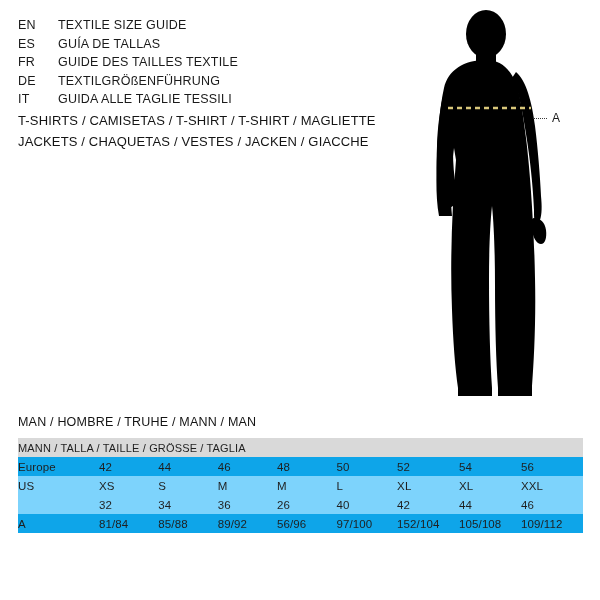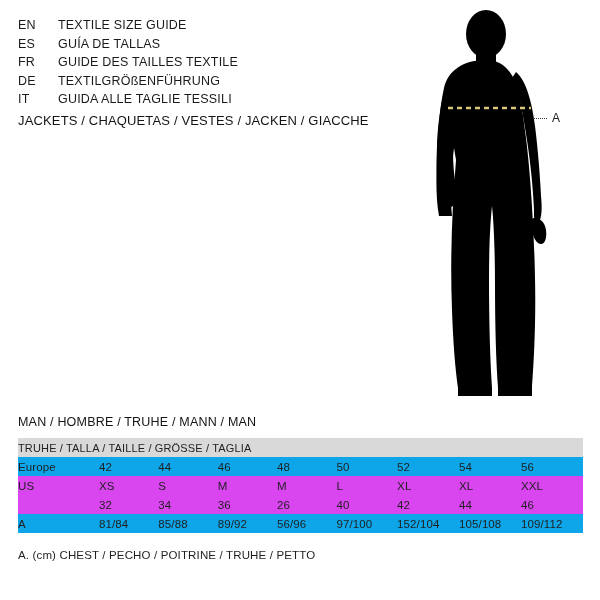--- a/index.html
+++ b/index.html
@@ -108,21 +108,21 @@
     height: 19px;
     vertical-align: middle;
     letter-spacing: 0.1px;
   }
   table.size-table tr.head-row td {
     background: #d9d9d9;
     font-size: 11px;
     letter-spacing: 0.15px;
   }
   table.size-table tr.alt td {
-    background: #d946ef;
+    background: #7dd3fc;
     margin-top: 40px;
   }
   table.size-table tr.plain td {
     background: #0ea5e9;
   }
   td.c-label {
     width: 92px;
     padding-left: 2px;
   }
   td.c-val {
@@ -160,20 +160,21 @@
       <span class="lang-code">DE</span>
       <span class="lang-text">TEXTILGRÖßENFÜHRUNG</span>
     </div>
     <div class="lang-row">
       <span class="lang-code">IT</span>
       <span class="lang-text">GUIDA ALLE TAGLIE TESSILI</span>
     </div>
   </div>
 
   <div class="cat-block">
+    <div class="cat-line">T-SHIRTS / CAMISETAS / T-SHIRT / T-SHIRT / MAGLIETTE</div>
     <div class="cat-line">JACKETS / CHAQUETAS / VESTES / JACKEN / GIACCHE</div>
   </div>
 
   <div class="figure-wrap">
     <svg width="200" height="400" viewBox="0 0 200 400" xmlns="http://www.w3.org/2000/svg">
       <g fill="#000000">
 
         <ellipse cx="86" cy="24" rx="20" ry="24"></ellipse>
 
         <rect x="76" y="42" width="20" height="14"></rect>
@@ -232,21 +233,21 @@
     </svg>
     <div class="dash-lead"></div>
     <div class="measure-label">A</div>
   </div>
 
   <div class="table-block">
     <div class="man-title">MAN / HOMBRE / TRUHE / MANN / MAN</div>
     <table class="size-table">
       <tbody>
         <tr class="head-row">
-          <td class="c-label" colspan="9">TRUHE / TALLA / TAILLE / GRÖSSE / TAGLIA</td>
+          <td class="c-label" colspan="9">MANN / TALLA / TAILLE / GRÖSSE / TAGLIA</td>
         </tr>
         <tr class="plain">
           <td class="c-label">Europe</td>
           <td class="c-val">42</td>
           <td class="c-val">44</td>
           <td class="c-val">46</td>
           <td class="c-val">48</td>
           <td class="c-val">50</td>
           <td class="c-val">52</td>
           <td class="c-val">54</td>
@@ -282,15 +283,14 @@
           <td class="c-val">56/96</td>
           <td class="c-val">97/100</td>
           <td class="c-val">152/104</td>
           <td class="c-val">105/108</td>
           <td class="c-val">109/112</td>
         </tr>
       </tbody>
     </table>
   </div>
 
-  <div class="footnote">A. (cm) CHEST / PECHO / POITRINE / TRUHE / PETTO</div>
 
 </div>
 
 </body></html>

